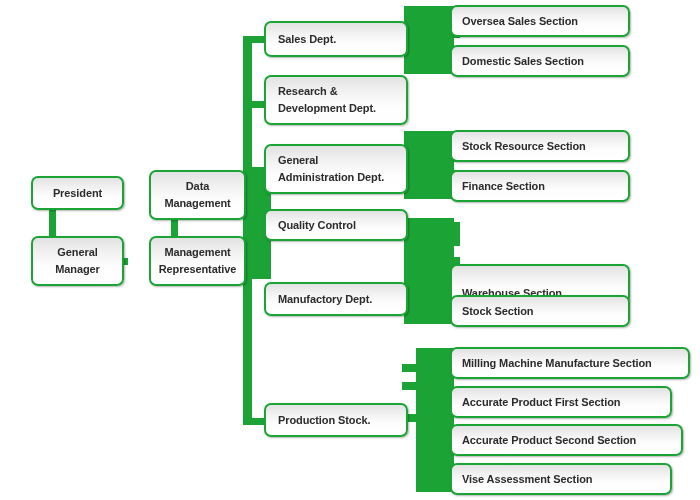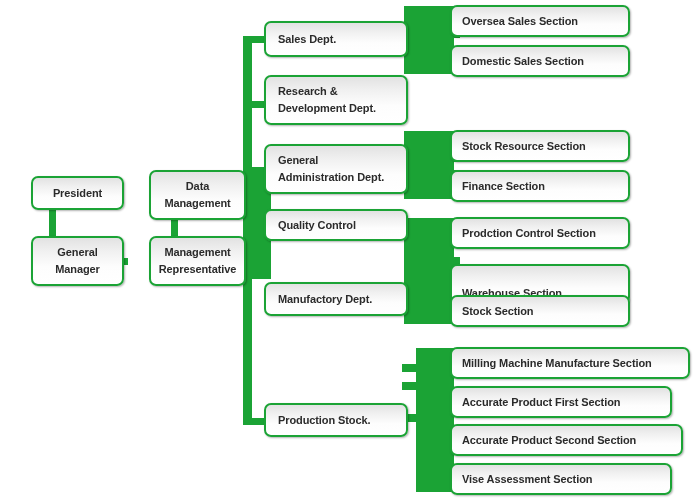--- a/index.html
+++ b/index.html
@@ -164,23 +164,20 @@
   </div>
 
   <div class="node left left2" style="left:450px; top:130px; width:180px; height:32px;">
     <span class="lbl">Stock Resource Section</span>
   </div>
 
   <div class="node left left2" style="left:450px; top:170px; width:180px; height:32px;">
     <span class="lbl">Finance Section</span>
   </div>
 
-  <div class="node left left2" style="left:450px; top:217px; width:180px; height:32px;">
-    <span class="lbl">Prodction Control Section</span>
-  </div>
 
   <div class="node left left2" style="left:450px; top:264px; width:180px; height:40px;align-items:flex-end;">
     <span class="lbl">Warehouse Section</span>
   </div>
 
   <div class="node left left2" style="left:450px; top:295px; width:180px; height:32px;">
     <span class="lbl">Stock Section</span>
   </div>
 
   <div class="node left left2" style="left:450px; top:347px; width:240px; height:32px;">

